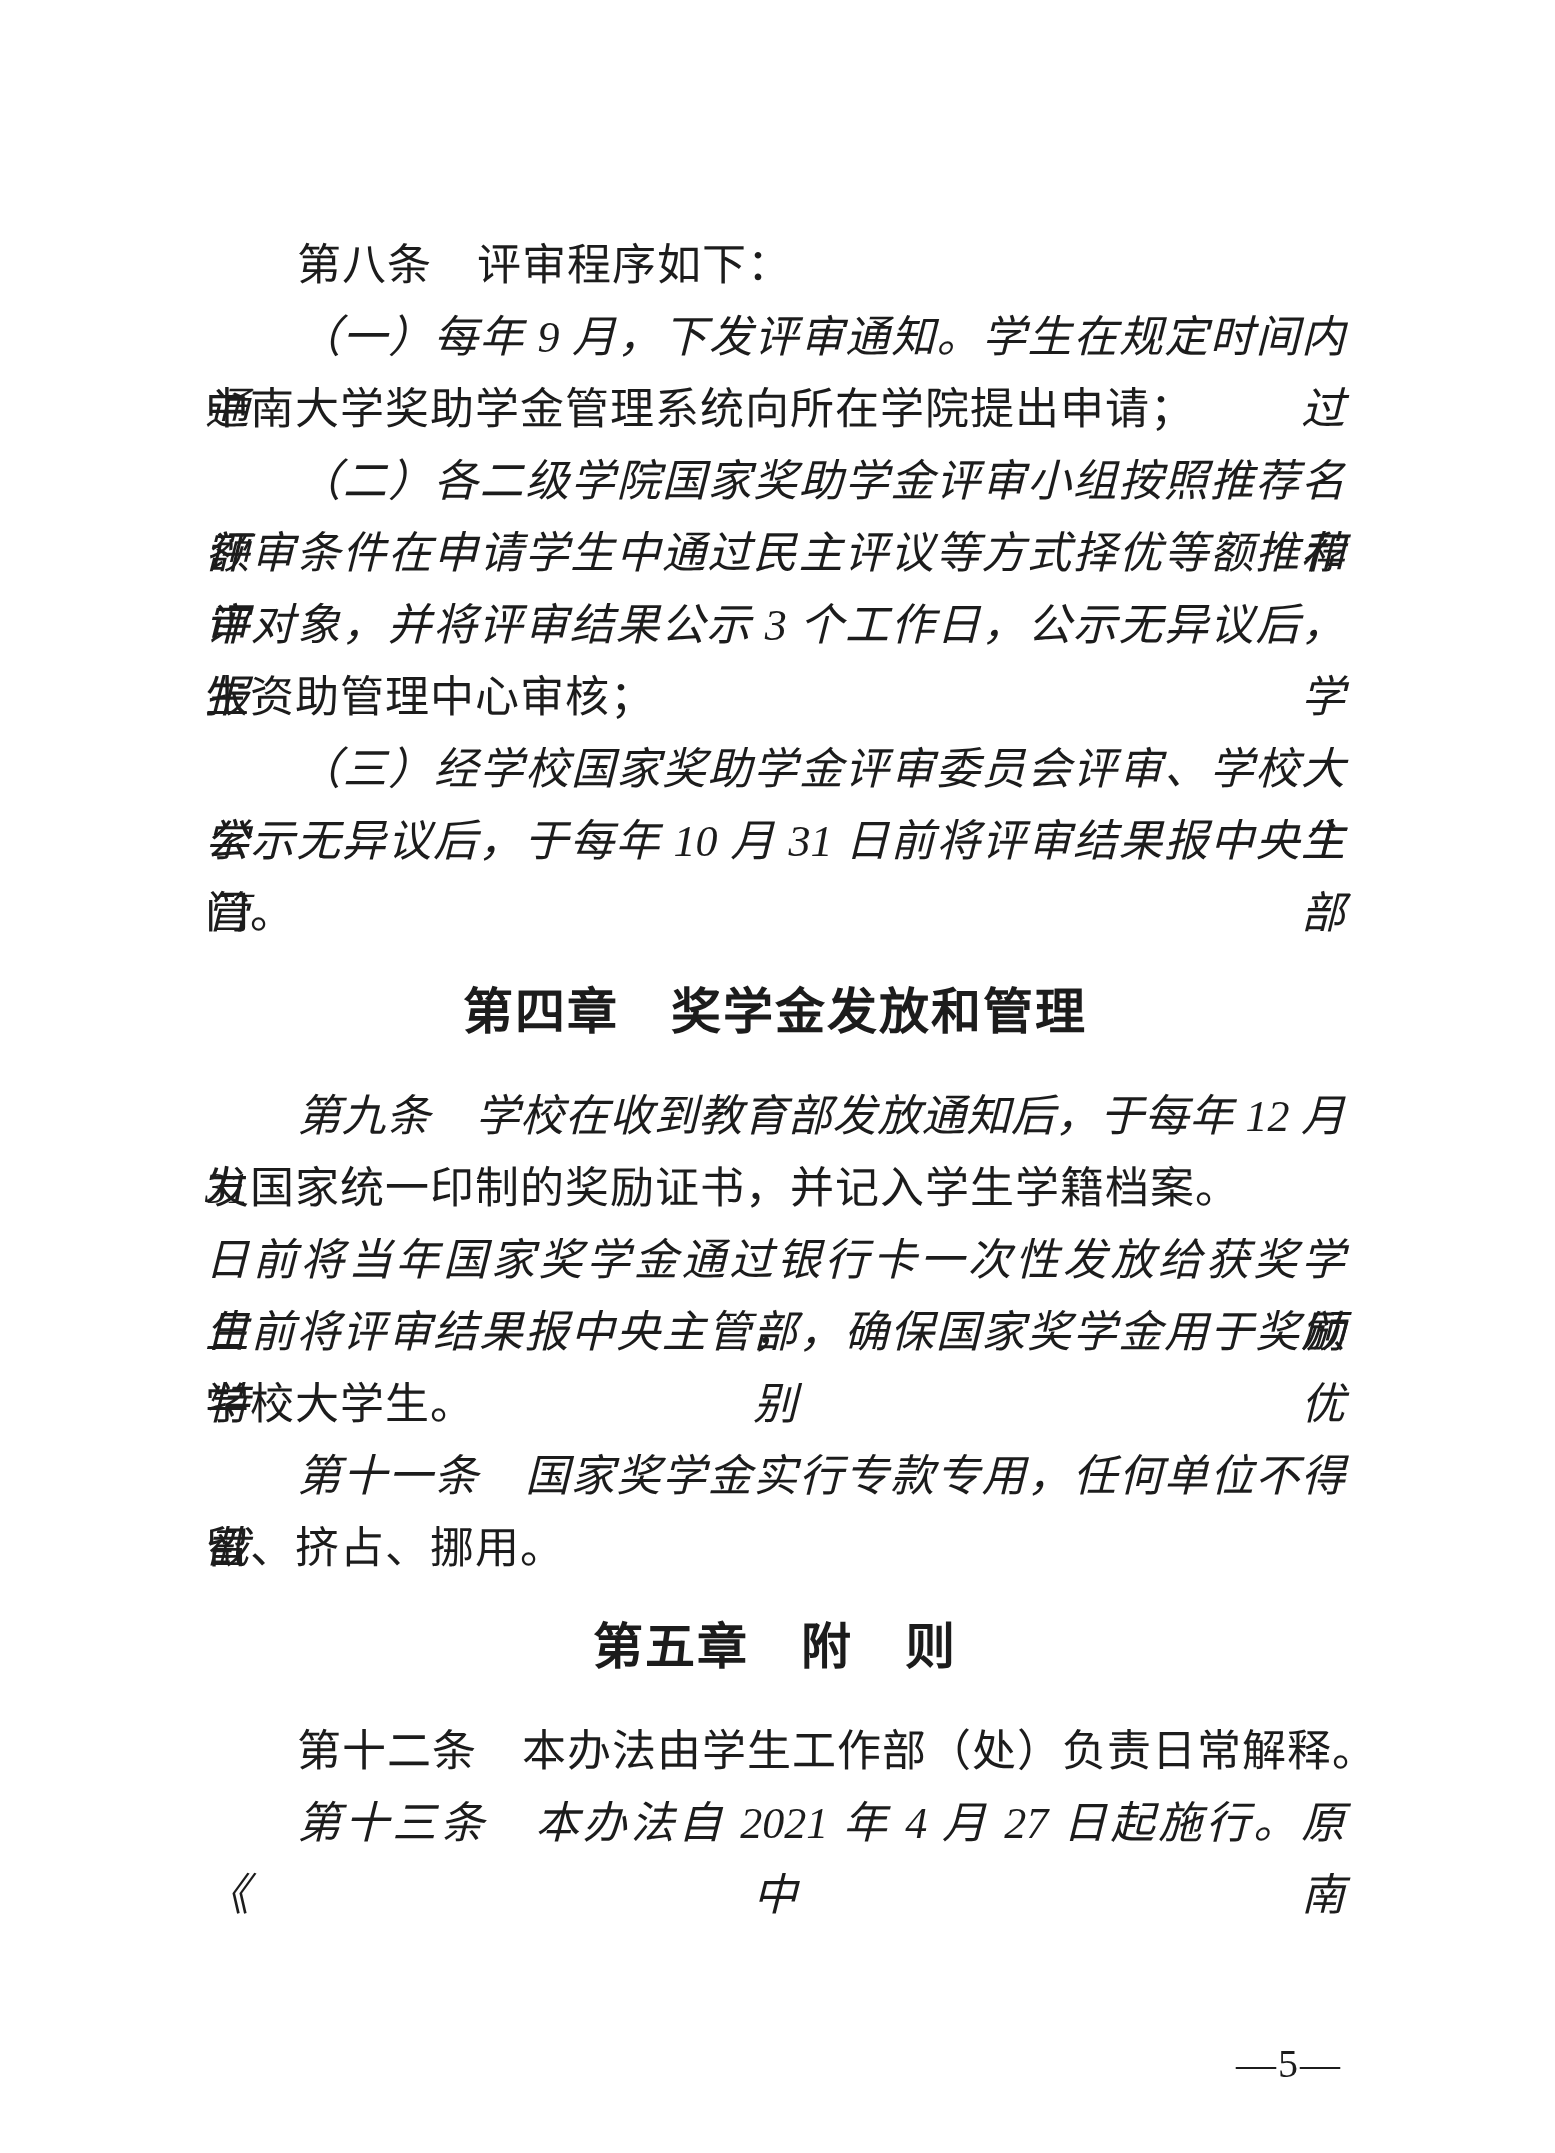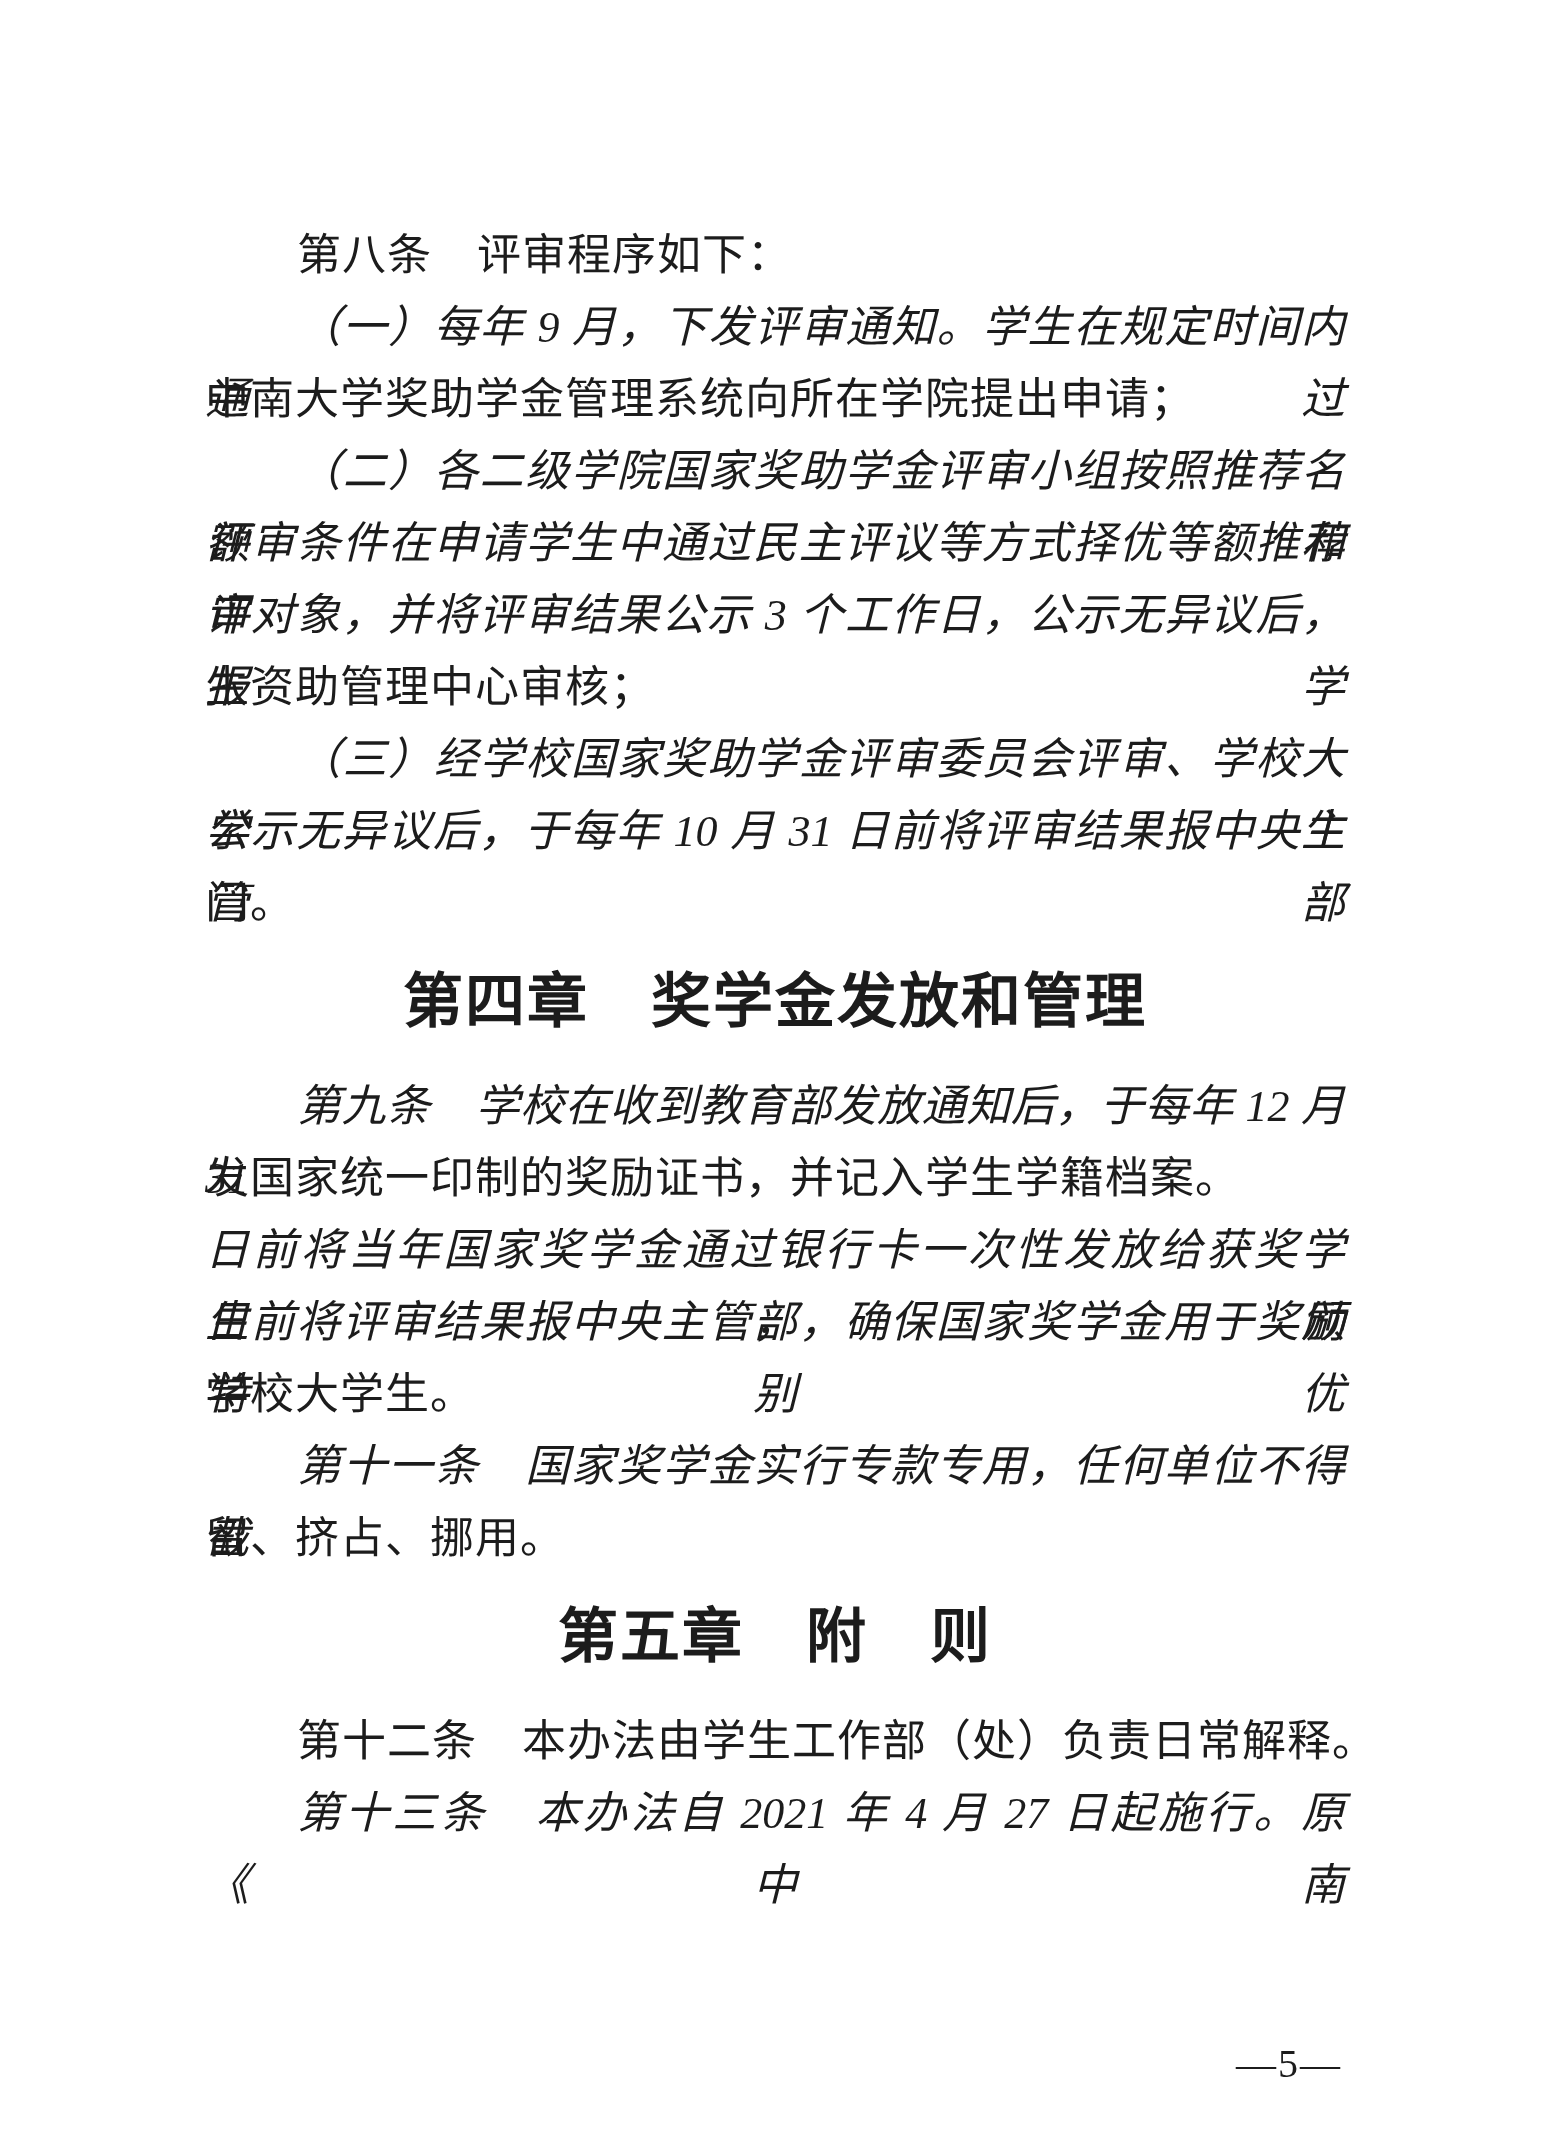--- a/index.html
+++ b/index.html
@@ -12,21 +12,21 @@
     width: 1555px;
     height: 2153px;
     margin: 0 auto;
     background: #ffffff;
     overflow: hidden;
     color: #1c1c1c;
   }
   .content {
     position: absolute;
     left: 205px;
-    top: 220px;
+    top: 230px;
     width: 1140px;
   }
   .line {
     font-family: "Liberation Serif", "DejaVu Serif", serif;
     font-size: 44px;
     line-height: 72px;
     height: 72px;
     white-space: nowrap;
     letter-spacing: 1px;
   }
@@ -37,21 +37,21 @@
     text-align: justify;
     text-align-last: justify;
     text-justify: inter-character;
     letter-spacing: 0;
     white-space: normal;
     font-style: italic;
   }
   .heading {
     font-family: "Liberation Sans", "DejaVu Sans", sans-serif;
     font-weight: 700;
-    font-size: 60px;
+    font-size: 50px;
     line-height: 72px;
     height: 72px;
     text-align: center;
     margin-top: 26px;
     margin-bottom: 33px;
     letter-spacing: 2px;
   }
   .page-number {
     position: absolute;
     right: 213px;

